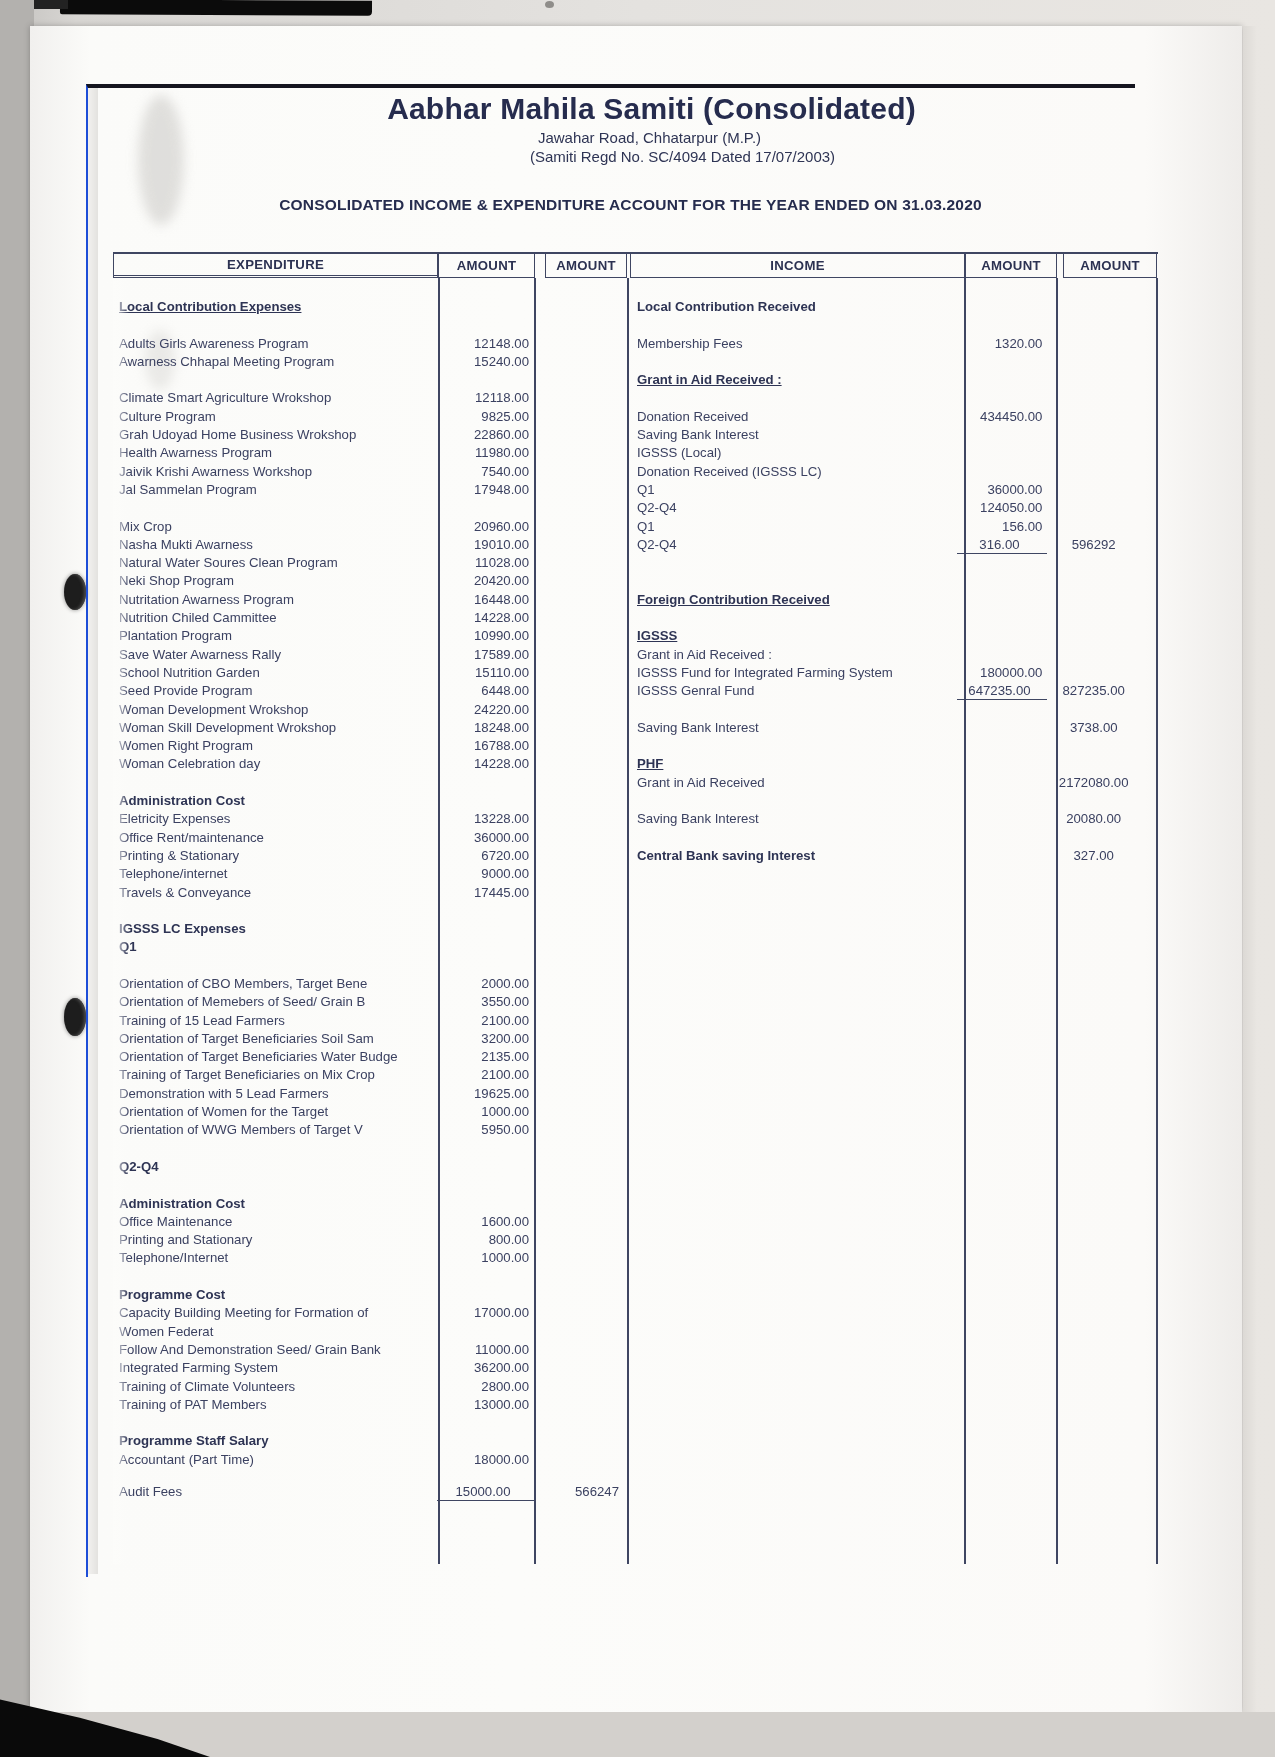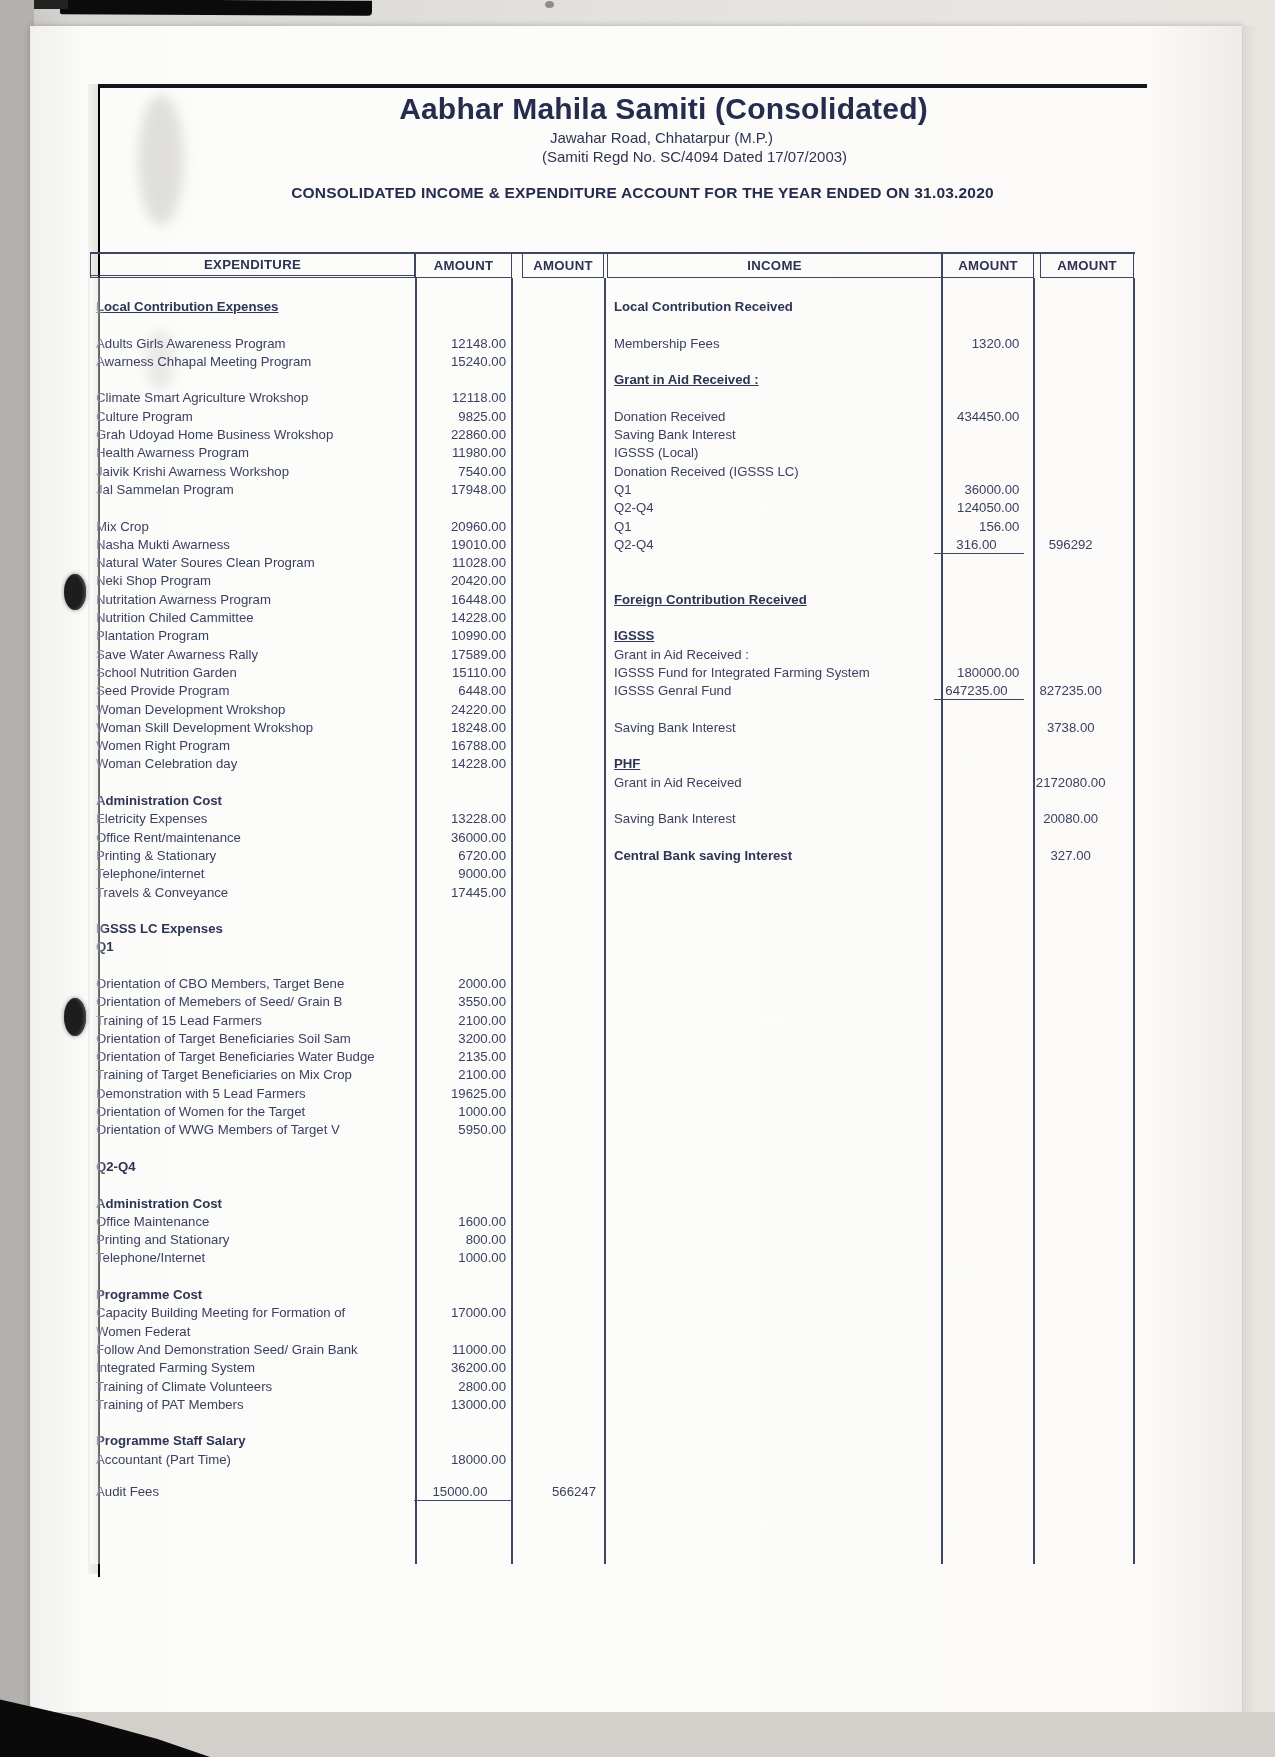--- a/index.html
+++ b/index.html
@@ -32,32 +32,32 @@
   .sm1{left:138px;top:95px;width:46px;height:130px;opacity:.8;}
   .sm2{left:145px;top:330px;width:30px;height:60px;opacity:.5;}
   .corner-bl{position:absolute;left:0;top:1675px;width:210px;height:82px;background:#0a0a0a;
     clip-path:polygon(0 30%, 38% 52%, 75% 78%, 100% 100%, 0 100%);}
   .edge-shadow{position:absolute;left:88px;top:84px;width:10px;height:1490px;background:linear-gradient(90deg,#f2f1ef,#e3e2df);}
   .crease-right{position:absolute;left:1243px;top:26px;width:14px;height:1686px;background:linear-gradient(90deg,#dcd9d5,#e9e6e2);}
   .bottom-band{position:absolute;left:34px;top:1712px;width:1241px;height:45px;background:#d3d0cc;}
 
   
   .docbox{
-    position:absolute;left:98px;top:84px;width:1047px;height:1489px;
+    position:absolute;left:86px;top:84px;width:1047px;height:1489px;
     border-top:4px solid #15151f;
-    border-left:2px solid #000000;
+    border-left:2px solid #1d4ed8;
   }
   .doc-header{position:relative;color:var(--ink-bold);}
   .title{padding-left:80px;text-align:center;font-size:30px;font-weight:bold;margin-top:4px;letter-spacing:.2px;color:#262c4e;}
   .addr1{padding-left:76px;text-align:center;font-size:15px;margin-top:3px;}
   .addr2{padding-left:142px;text-align:center;font-size:15px;margin-top:2px;}
-  .stmt{padding-left:38px;text-align:center;font-size:15.5px;font-weight:bold;margin-top:19px;letter-spacing:.2px;color:#262c4e;}
+  .stmt{padding-left:38px;text-align:center;font-size:15.5px;font-weight:bold;margin-top:31px;letter-spacing:.2px;color:#262c4e;}
 
   
-  .table{position:absolute;left:90px;top:252px;width:1045px;height:1321px;font-size:13.2px;}
+  .table{position:absolute;left:113px;top:252px;width:1045px;height:1321px;font-size:13.2px;}
   .thead{position:absolute;left:0;top:0;width:100%;height:26px;border-top:2px solid var(--line);}
   .th{position:absolute;top:0;height:24px;box-sizing:border-box;border:1.8px solid var(--line);border-top:none;
       display:flex;align-items:center;justify-content:center;font-weight:bold;letter-spacing:.3px;color:#2c3252;background:transparent;}
   .th.c1{left:0;width:325px;border-bottom:3px double var(--line);}
   .th.c2{left:325px;width:97px;}
   .th.c3{left:432px;width:82px;}
   .th.c4{left:517px;width:335px;}
   .th.c5{left:852px;width:92px;}
   .th.c6{left:950px;width:94px;}
 

